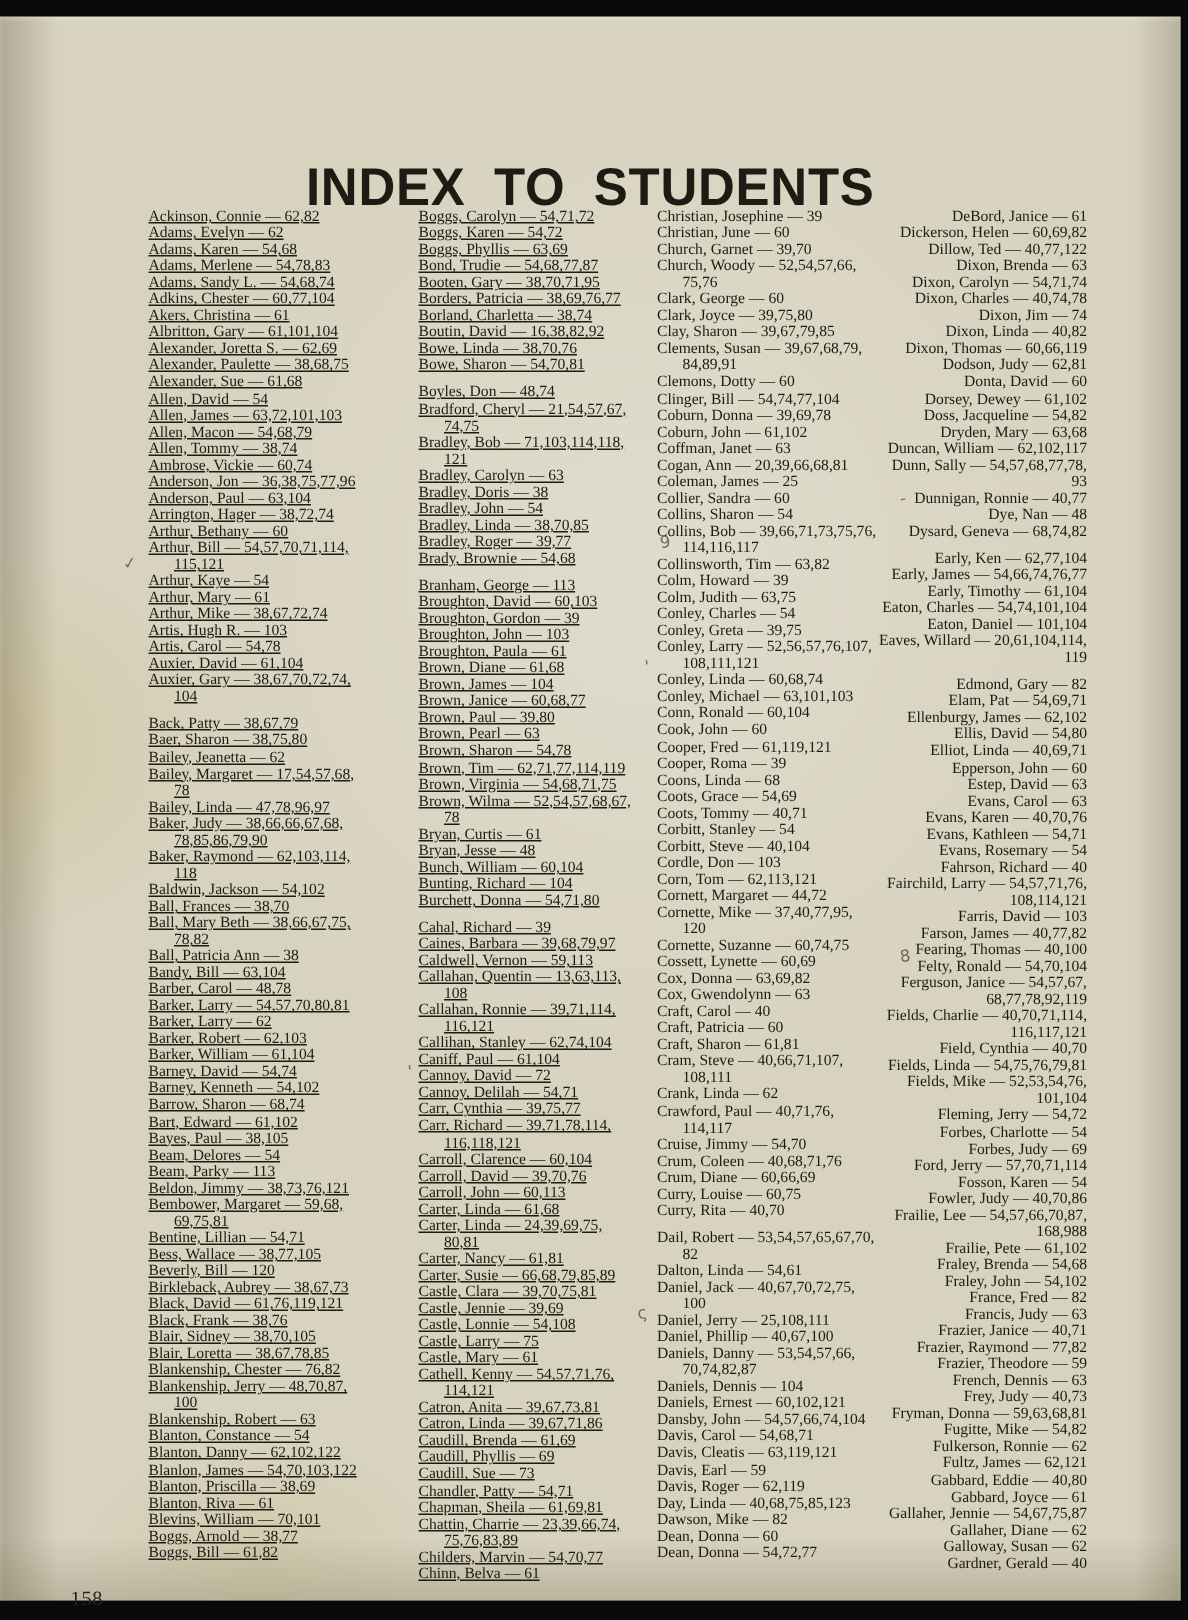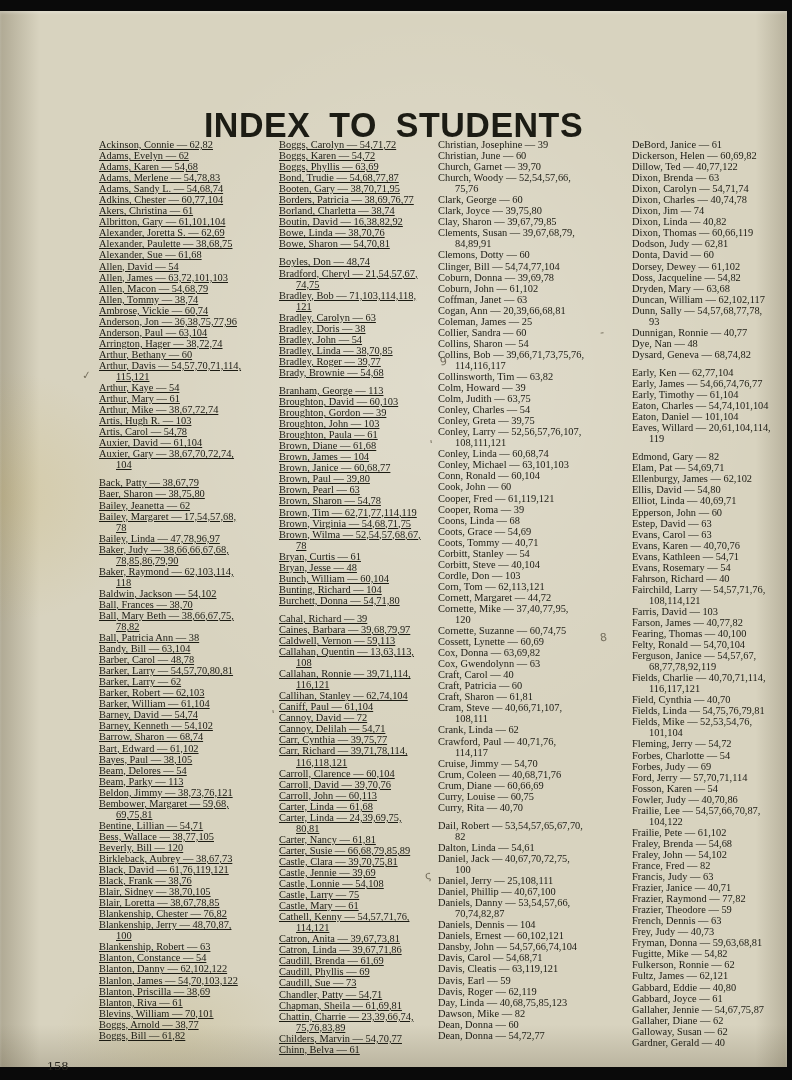--- a/index.html
+++ b/index.html
@@ -34,21 +34,21 @@
   .col{
     position:absolute;top:128px;
     font-size:10.4px;
     line-height:11.05px;
     color:var(--ink,#1c1c14);
     white-space:nowrap;
   }
   .col-1{left:99px;text-decoration:underline;}
   .col-2{left:279px;text-decoration:underline;}
   .col-3{left:438px;}
-  .col-4{left:632px;}
+  .col-4{left:586px;text-align:right;}
   .line{height:11.05px;}
   .line.indent{padding-left:17px;}
   .spacer{height:7px;}
   .page-number{
     position:absolute;left:47px;top:1047px;
     font-size:13.5px;color:#26241c;letter-spacing:0.5px;
   }
   .mark{
     position:absolute;
     font-family:"DejaVu Sans", sans-serif;
@@ -76,21 +76,21 @@
       <div class="line">Alexander, Sue — 61,68</div>
       <div class="line">Allen, David — 54</div>
       <div class="line">Allen, James — 63,72,101,103</div>
       <div class="line">Allen, Macon — 54,68,79</div>
       <div class="line">Allen, Tommy — 38,74</div>
       <div class="line">Ambrose, Vickie — 60,74</div>
       <div class="line">Anderson, Jon — 36,38,75,77,96</div>
       <div class="line">Anderson, Paul — 63,104</div>
       <div class="line">Arrington, Hager — 38,72,74</div>
       <div class="line">Arthur, Bethany — 60</div>
-      <div class="line">Arthur, Davis — 54,57,70,71,114,</div>
+      <div class="line">Arthur, Bill — 54,57,70,71,114,</div>
       <div class="line indent">115,121</div>
       <div class="line">Arthur, Kaye — 54</div>
       <div class="line">Arthur, Mary — 61</div>
       <div class="line">Arthur, Mike — 38,67,72,74</div>
       <div class="line">Artis, Hugh R. — 103</div>
       <div class="line">Artis, Carol — 54,78</div>
       <div class="line">Auxier, David — 61,104</div>
       <div class="line">Auxier, Gary — 38,67,70,72,74,</div>
       <div class="line indent">104</div>
       <div class="spacer"></div>
@@ -372,21 +372,21 @@
       <div class="line">Fields, Linda — 54,75,76,79,81</div>
       <div class="line">Fields, Mike — 52,53,54,76,</div>
       <div class="line indent">101,104</div>
       <div class="line">Fleming, Jerry — 54,72</div>
       <div class="line">Forbes, Charlotte — 54</div>
       <div class="line">Forbes, Judy — 69</div>
       <div class="line">Ford, Jerry — 57,70,71,114</div>
       <div class="line">Fosson, Karen — 54</div>
       <div class="line">Fowler, Judy — 40,70,86</div>
       <div class="line">Frailie, Lee — 54,57,66,70,87,</div>
-      <div class="line indent">104,122</div>
+      <div class="line indent">168,988</div>
       <div class="line">Frailie, Pete — 61,102</div>
       <div class="line">Fraley, Brenda — 54,68</div>
       <div class="line">Fraley, John — 54,102</div>
       <div class="line">France, Fred — 82</div>
       <div class="line">Francis, Judy — 63</div>
       <div class="line">Frazier, Janice — 40,71</div>
       <div class="line">Frazier, Raymond — 77,82</div>
       <div class="line">Frazier, Theodore — 59</div>
       <div class="line">French, Dennis — 63</div>
       <div class="line">Frey, Judy — 40,73</div>

